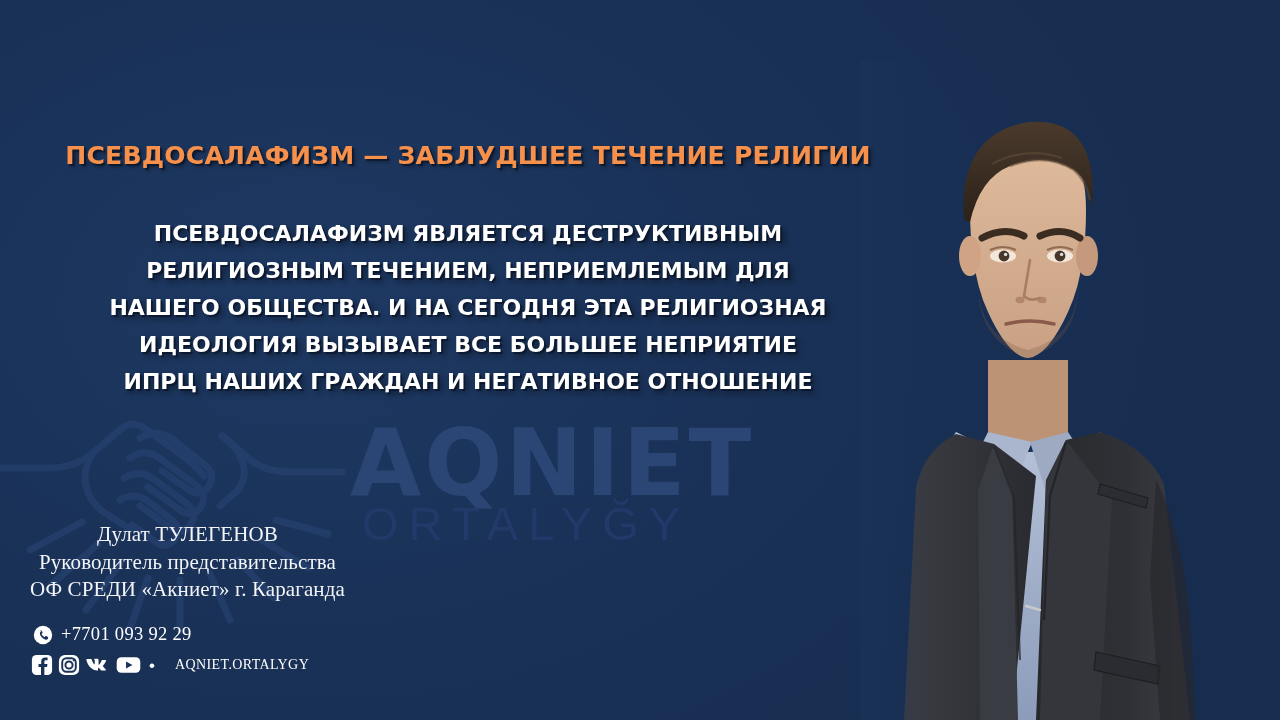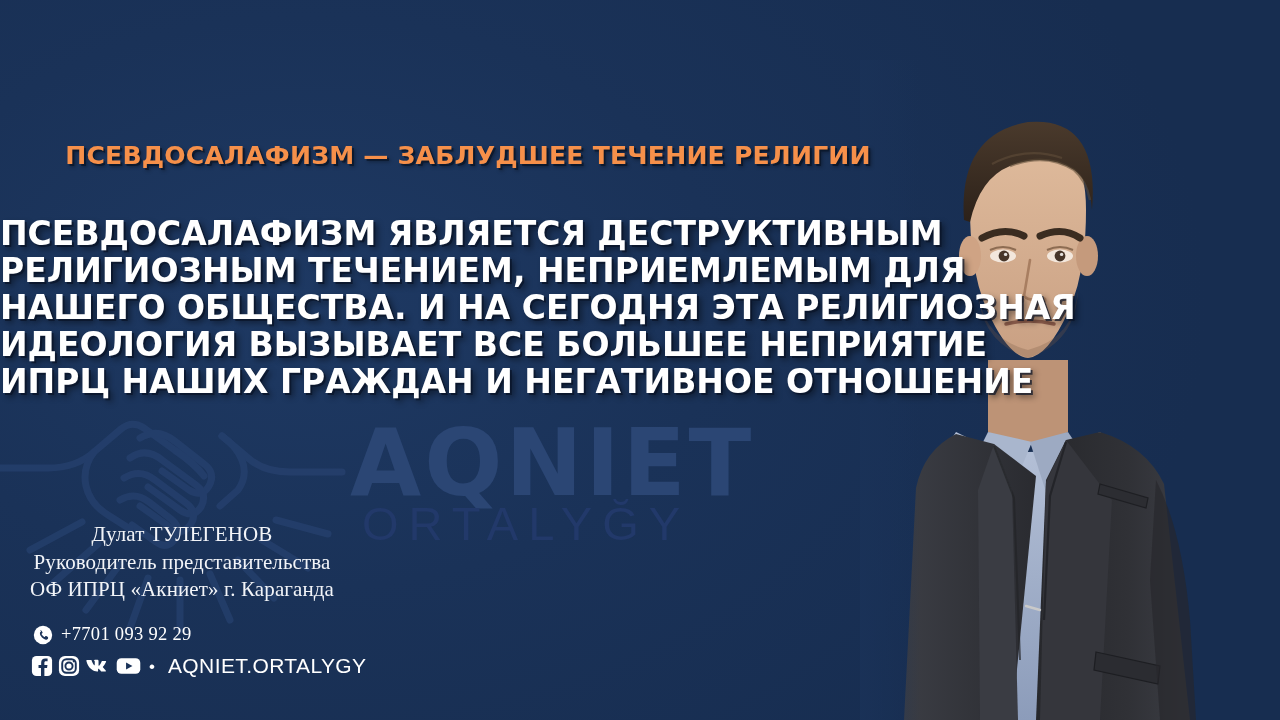--- a/index.html
+++ b/index.html
@@ -90,21 +90,21 @@
   }
 
   .body-copy {
     position:absolute;
     left:0;
     top:215px;
     width:936px;
     text-align:center;
     font-family:"DejaVu Sans", sans-serif;
     font-weight:bold;
-    font-size:33px;
+    font-size:22px;
     line-height:37px;
     color:#ffffff;
     text-shadow:2px 2px 0 rgba(9,19,38,.7), 4px 4px 6px rgba(0,0,0,.45);
   }
   .body-copy .ln { display:block; white-space:nowrap; }
 
   
   .attribution {
     position:absolute;
     left:30px;
@@ -136,26 +136,26 @@
 
   .social-row {
     position:absolute;
     left:31px;
     top:654px;
     display:flex;
     align-items:center;
     gap:5px;
   }
   .social-row .handle {
-    font-family:Liberation Sans, sans-serif;
-    font-size:21px;
+    font-family:Liberation Serif, serif;
+    font-size:14px;
     color:#ffffff;
     letter-spacing:.4px;
     white-space:nowrap;
-    margin-left:8px;
+    margin-left:15px;
   }
   .bullet-dot {
     color:#ffffff;
     font-size:17px;
     line-height:1;
     margin-left:3px;
   }
   .s-ic { display:block; }
 </style>
 </head>
@@ -298,21 +298,21 @@
     <span class="ln">ПСЕВДОСАЛАФИЗМ ЯВЛЯЕТСЯ ДЕСТРУКТИВНЫМ</span>
     <span class="ln">РЕЛИГИОЗНЫМ ТЕЧЕНИЕМ, НЕПРИЕМЛЕМЫМ ДЛЯ</span>
     <span class="ln">НАШЕГО ОБЩЕСТВА. И НА СЕГОДНЯ ЭТА РЕЛИГИОЗНАЯ</span>
     <span class="ln">ИДЕОЛОГИЯ ВЫЗЫВАЕТ ВСЕ БОЛЬШЕЕ НЕПРИЯТИЕ</span>
     <span class="ln">ИПРЦ НАШИХ ГРАЖДАН И НЕГАТИВНОЕ ОТНОШЕНИЕ</span>
   </div>
 
   <div class="attribution">
     <span class="ln">Дулат ТУЛЕГЕНОВ</span>
     <span class="ln">Руководитель представительства</span>
-    <span class="ln">ОФ ИПРЦ «Акниет» г. Караганда</span>
+    <span class="ln">ОФ СРЕДИ «Акниет» г. Караганда</span>
   </div>
 
   <div class="contact-row">
     <svg class="s-ic" width="20" height="20" viewBox="0 0 24 24">
       <circle cx="12" cy="12" r="11" fill="#ffffff"></circle>
       <path d="M8.6 6.6 q1.2-.5 1.9.6 l.9 1.5 q.4.7-.3 1.3 l-.7.6 q-.2.2-.05.5 a7.8 7.8 0 0 0 3.2 3.2 q.3.15.5-.05 l.6-.7 q.6-.7 1.3-.3 l1.5.9 q1.1.7.6 1.9 q-.5 1.2-1.9 1.5 q-2.4.5-5.4-2.5 q-3-3-2.5-5.4 q.3-1.4 1.5-1.9 z" fill="#1a3258"></path>
     </svg>
     <span class="phone-number">+7701 093 92 29</span>
   </div>
 

